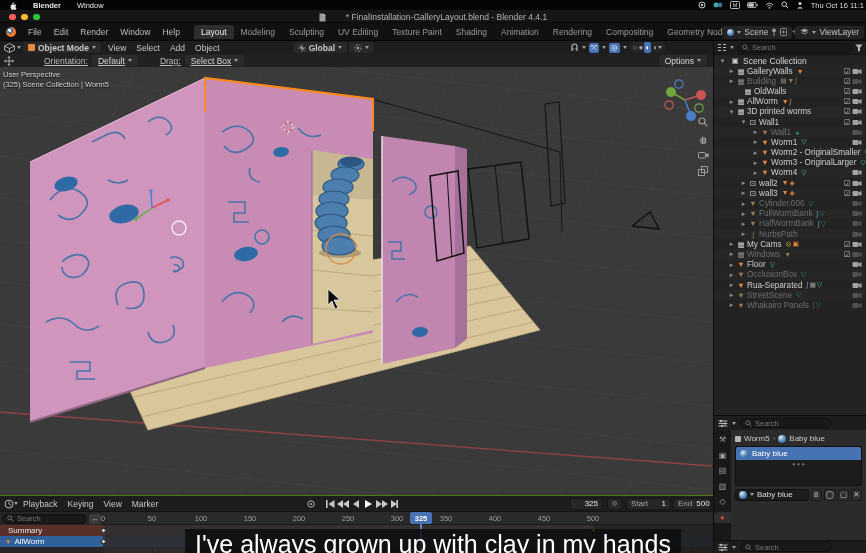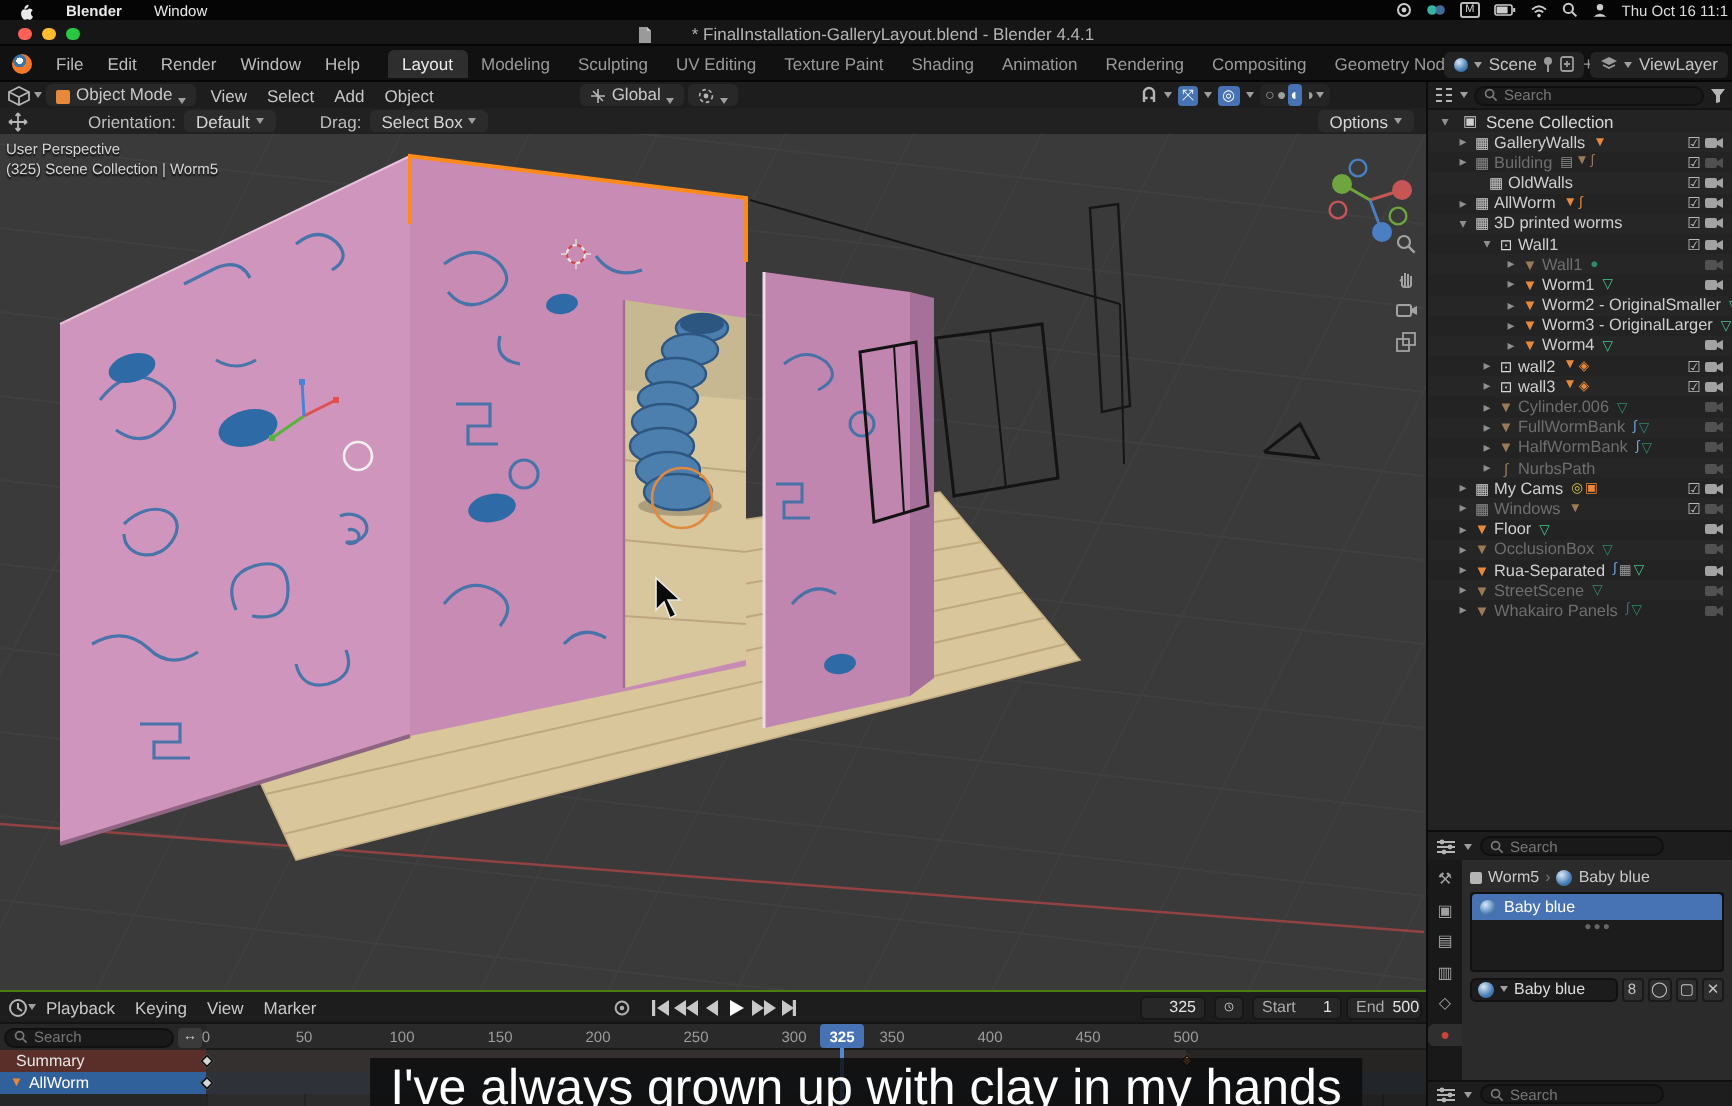--- a/index.html
+++ b/index.html
@@ -29,23 +29,23 @@
   .tab.active{background:#2e2e2e;color:#ececec;}
   .addtab{color:#9a9a9a;font-size:9px;padding:0 6px;}
   .tb-right{position:absolute;right:2px;top:0;height:18px;display:flex;align-items:center;gap:3px;color:#c5c5c5;font-size:8.5px;}
   .pillfield{display:flex;align-items:center;gap:3px;background:#232323;border-radius:3px;padding:1px 5px;height:13px;}
   .chev{width:0;height:0;border-left:2.7px solid transparent;border-right:2.7px solid transparent;border-top:3.2px solid #9f9f9f;display:inline-block;}
 
   
   .viewport{position:absolute;left:0;top:41px;width:713px;height:454px;background:#3a3a3a;overflow:hidden;}
   .vph{position:absolute;left:0;top:0;width:713px;height:13px;background:#1d1d1d;display:flex;align-items:center;gap:2px;color:#c9c9c9;font-size:8.5px;z-index:5;}
   .vph .m{padding:0 5px;}
-  .modepill{display:flex;align-items:flex-end;gap:3px;background:#282828;border-radius:3px;padding:1px 5px;height:11px;}
+  .modepill{display:flex;align-items:center;gap:3px;background:#282828;border-radius:3px;padding:1px 5px;height:11px;font-weight:bold;}
   .sq{width:7px;height:7px;background:#e8883b;display:inline-block;border-radius:1px;}
-  .vpt{position:absolute;left:0;top:13px;width:713px;height:13px;background:rgba(30,30,30,.88);display:flex;align-items:center;gap:4px;color:#bdbdbd;font-size:8.5px;z-index:5;}
+  .vpt{position:absolute;left:0;top:13px;width:713px;height:13px;background:rgba(30,30,30,.88);display:flex;align-items:center;gap:4px;color:#bdbdbd;font-size:8.5px;z-index:5;text-decoration:underline;}
   .minipill{display:flex;align-items:center;gap:3px;background:#2b2b2b;border-radius:3px;padding:1px 6px;height:11px;color:#d5d5d5;}
   .opt{position:absolute;right:6px;top:1px;}
   .shadegrp{display:flex;align-items:center;gap:1px;background:#242424;border-radius:3px;padding:0 3px;height:11px;}
   .shadeico{font-size:8px;color:#9f9f9f;line-height:11px;}
   .shadeico.on{color:#fff;background:#4772b3;border-radius:2px;padding:0 1px;}
   .bluepill{background:#4772b3;border-radius:2px;color:#fff;padding:0 2px;height:10px;display:flex;align-items:center;font-size:7.5px;}
   .vp-overlay{position:absolute;left:3px;top:29px;color:#d6d6d6;font-size:7.5px;line-height:10px;text-shadow:0 1px 1px #000;z-index:4;}
   .navgizmo{position:absolute;left:658px;top:32px;z-index:4;}
   .vp-sideicons{position:absolute;left:698px;top:76px;display:flex;flex-direction:column;gap:7px;z-index:4;opacity:.75;}
 

